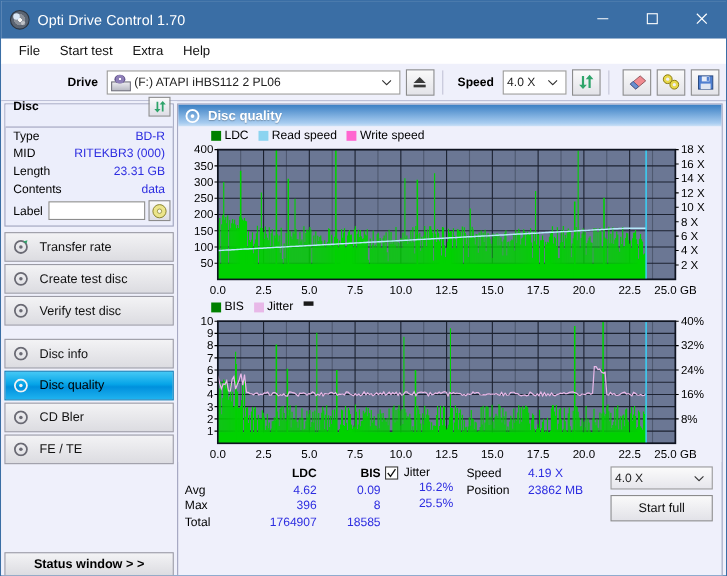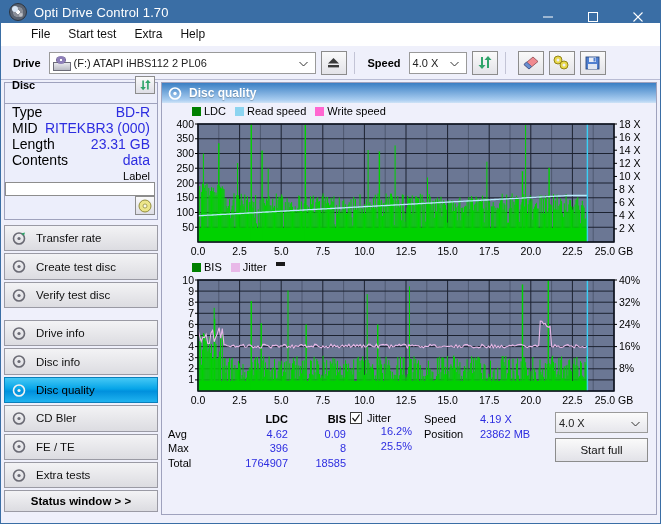--- a/index.html
+++ b/index.html
@@ -14,21 +14,21 @@
   #app {
     width: 661px; height: 524px;
     position: relative;
     background: #eff0fb;
     border: 1px solid #3a6ea5;
     overflow: hidden;
   }
 
   
   #titlebar {
-    height: 22px;
+    height: 34px;
     background: #3a6ea5;
     display: flex;
     align-items: center;
     position: relative;
   }
   #titlebar .app-icon {
     width: 18px; height: 18px;
     margin-left: 8px; margin-right: 7px;
     border-radius: 50%;
     background: radial-gradient(circle at 50% 50%, #fdfdfd 0 16%, #8a8f99 17% 45%, #5b6472 46% 100%);
@@ -53,37 +53,38 @@
     color: #fff;
   }
   .winbtn svg { display:block; }
 
   
   #menubar {
     height: 23px;
     background: #fff;
     display: flex;
     align-items: center;
-    padding-left: 21px;
+    padding-left: 7px;
     border-bottom: 1px solid #ffffff;
   }
   #menubar .mi {
     padding: 3px 9px;
     font-size: 12px;
     color: #111;
   }
 
   
   #toolbar {
     height: 34px;
     background: #eff0fb;
     display: flex;
     align-items: center;
     padding: 0 6px;
     border-bottom: 1px solid #b9bcd4;
+    justify-content: flex-end;
   }
   .tb-label { font-weight: bold; font-size: 11px; color: #000; margin: 0 8px 0 6px; }
   .combo {
     height: 22px;
     background: #fff;
     border: 1px solid #9a9a9a;
     display: flex; align-items: center;
     padding: 0 2px 0 3px;
     font-size: 11px;
     color: #222;
@@ -138,24 +139,24 @@
     background: #eceefb;
   }
   #disc-head .t { font-weight: bold; font-size: 11px; color:#000; }
   #disc-head .refresh {
     margin-left: auto;
     width: 20px; height: 18px;
     background: linear-gradient(#fafafa,#dedee6);
     border: 1px solid #8c8c8c;
     display:flex;align-items:center;justify-content:center;
   }
-  .disc-row { display: flex; padding: 1px 7px; font-size: 14px; line-height: 14px;}
+  .disc-row { display: flex; padding: 1px 7px; font-size: 11px; line-height: 14px;}
   .disc-row .k { color: #000; }
   .disc-row .v { margin-left: auto; color: #2d2de0; }
-  #label-row { display:flex; align-items:flex-end; padding: 2px 2px 4px 7px; flex-direction: column; }
+  #label-row { display:flex; align-items:center; padding: 2px 2px 4px 7px; }
   #label-row .k { font-size: 11px; margin-right: 5px; }
   #label-input {
     flex: 1;
     height: 17px;
     background: #fff;
     border: 1px solid #8d8d8d;
     font-size: 11px;
     padding: 0 3px;
     outline: none;
     min-width: 0;
@@ -426,29 +427,20 @@
 
       <div class="nav-gap"></div>
 
       <div class="navbtn">
         <span class="nic">
           <svg width="14" height="13" viewBox="0 0 14 13">
               <circle cx="7" cy="6.5" r="5.5" fill="none" stroke="#6a6a74" stroke-width="1.6"></circle>
               <circle cx="7" cy="6.5" r="1.6" fill="#6a6a74"></circle>
             </svg>
         </span>
-        <span class="lbl">Drive info</span>
-      </div>
-      <div class="navbtn">
-        <span class="nic">
-          <svg width="14" height="13" viewBox="0 0 14 13">
-              <circle cx="7" cy="6.5" r="5.5" fill="none" stroke="#6a6a74" stroke-width="1.6"></circle>
-              <circle cx="7" cy="6.5" r="1.6" fill="#6a6a74"></circle>
-            </svg>
-        </span>
         <span class="lbl">Disc info</span>
       </div>
       <div class="navbtn sel">
         <span class="nic">
           <svg width="14" height="13" viewBox="0 0 14 13">
               <circle cx="7" cy="6.5" r="5.5" fill="none" stroke="#f2f2f2" stroke-width="1.6"></circle>
               <circle cx="7" cy="6.5" r="1.6" fill="#f2f2f2"></circle>
             </svg>
         </span>
         <span class="lbl">Disc quality</span>
@@ -463,29 +455,20 @@
         <span class="lbl">CD Bler</span>
       </div>
       <div class="navbtn">
         <span class="nic">
           <svg width="14" height="13" viewBox="0 0 14 13">
               <circle cx="7" cy="6.5" r="5.5" fill="none" stroke="#6a6a74" stroke-width="1.6"></circle>
               <circle cx="7" cy="6.5" r="1.6" fill="#6a6a74"></circle>
             </svg>
         </span>
         <span class="lbl">FE / TE</span>
-      </div>
-      <div class="navbtn">
-        <span class="nic">
-          <svg width="14" height="13" viewBox="0 0 14 13">
-              <circle cx="7" cy="6.5" r="5.5" fill="none" stroke="#6a6a74" stroke-width="1.6"></circle>
-              <circle cx="7" cy="6.5" r="1.6" fill="#6a6a74"></circle>
-            </svg>
-        </span>
-        <span class="lbl">Extra tests</span>
       </div>
 
       <div id="status-window-btn">Status window &gt; &gt;</div>
     </div>
 
     <div id="main">
       <div id="main-head">
         <span class="ic">
           <svg width="14" height="13" viewBox="0 0 14 13">
               <circle cx="7" cy="6.5" r="5.5" fill="none" stroke="#ffffff" stroke-width="1.7"></circle>

